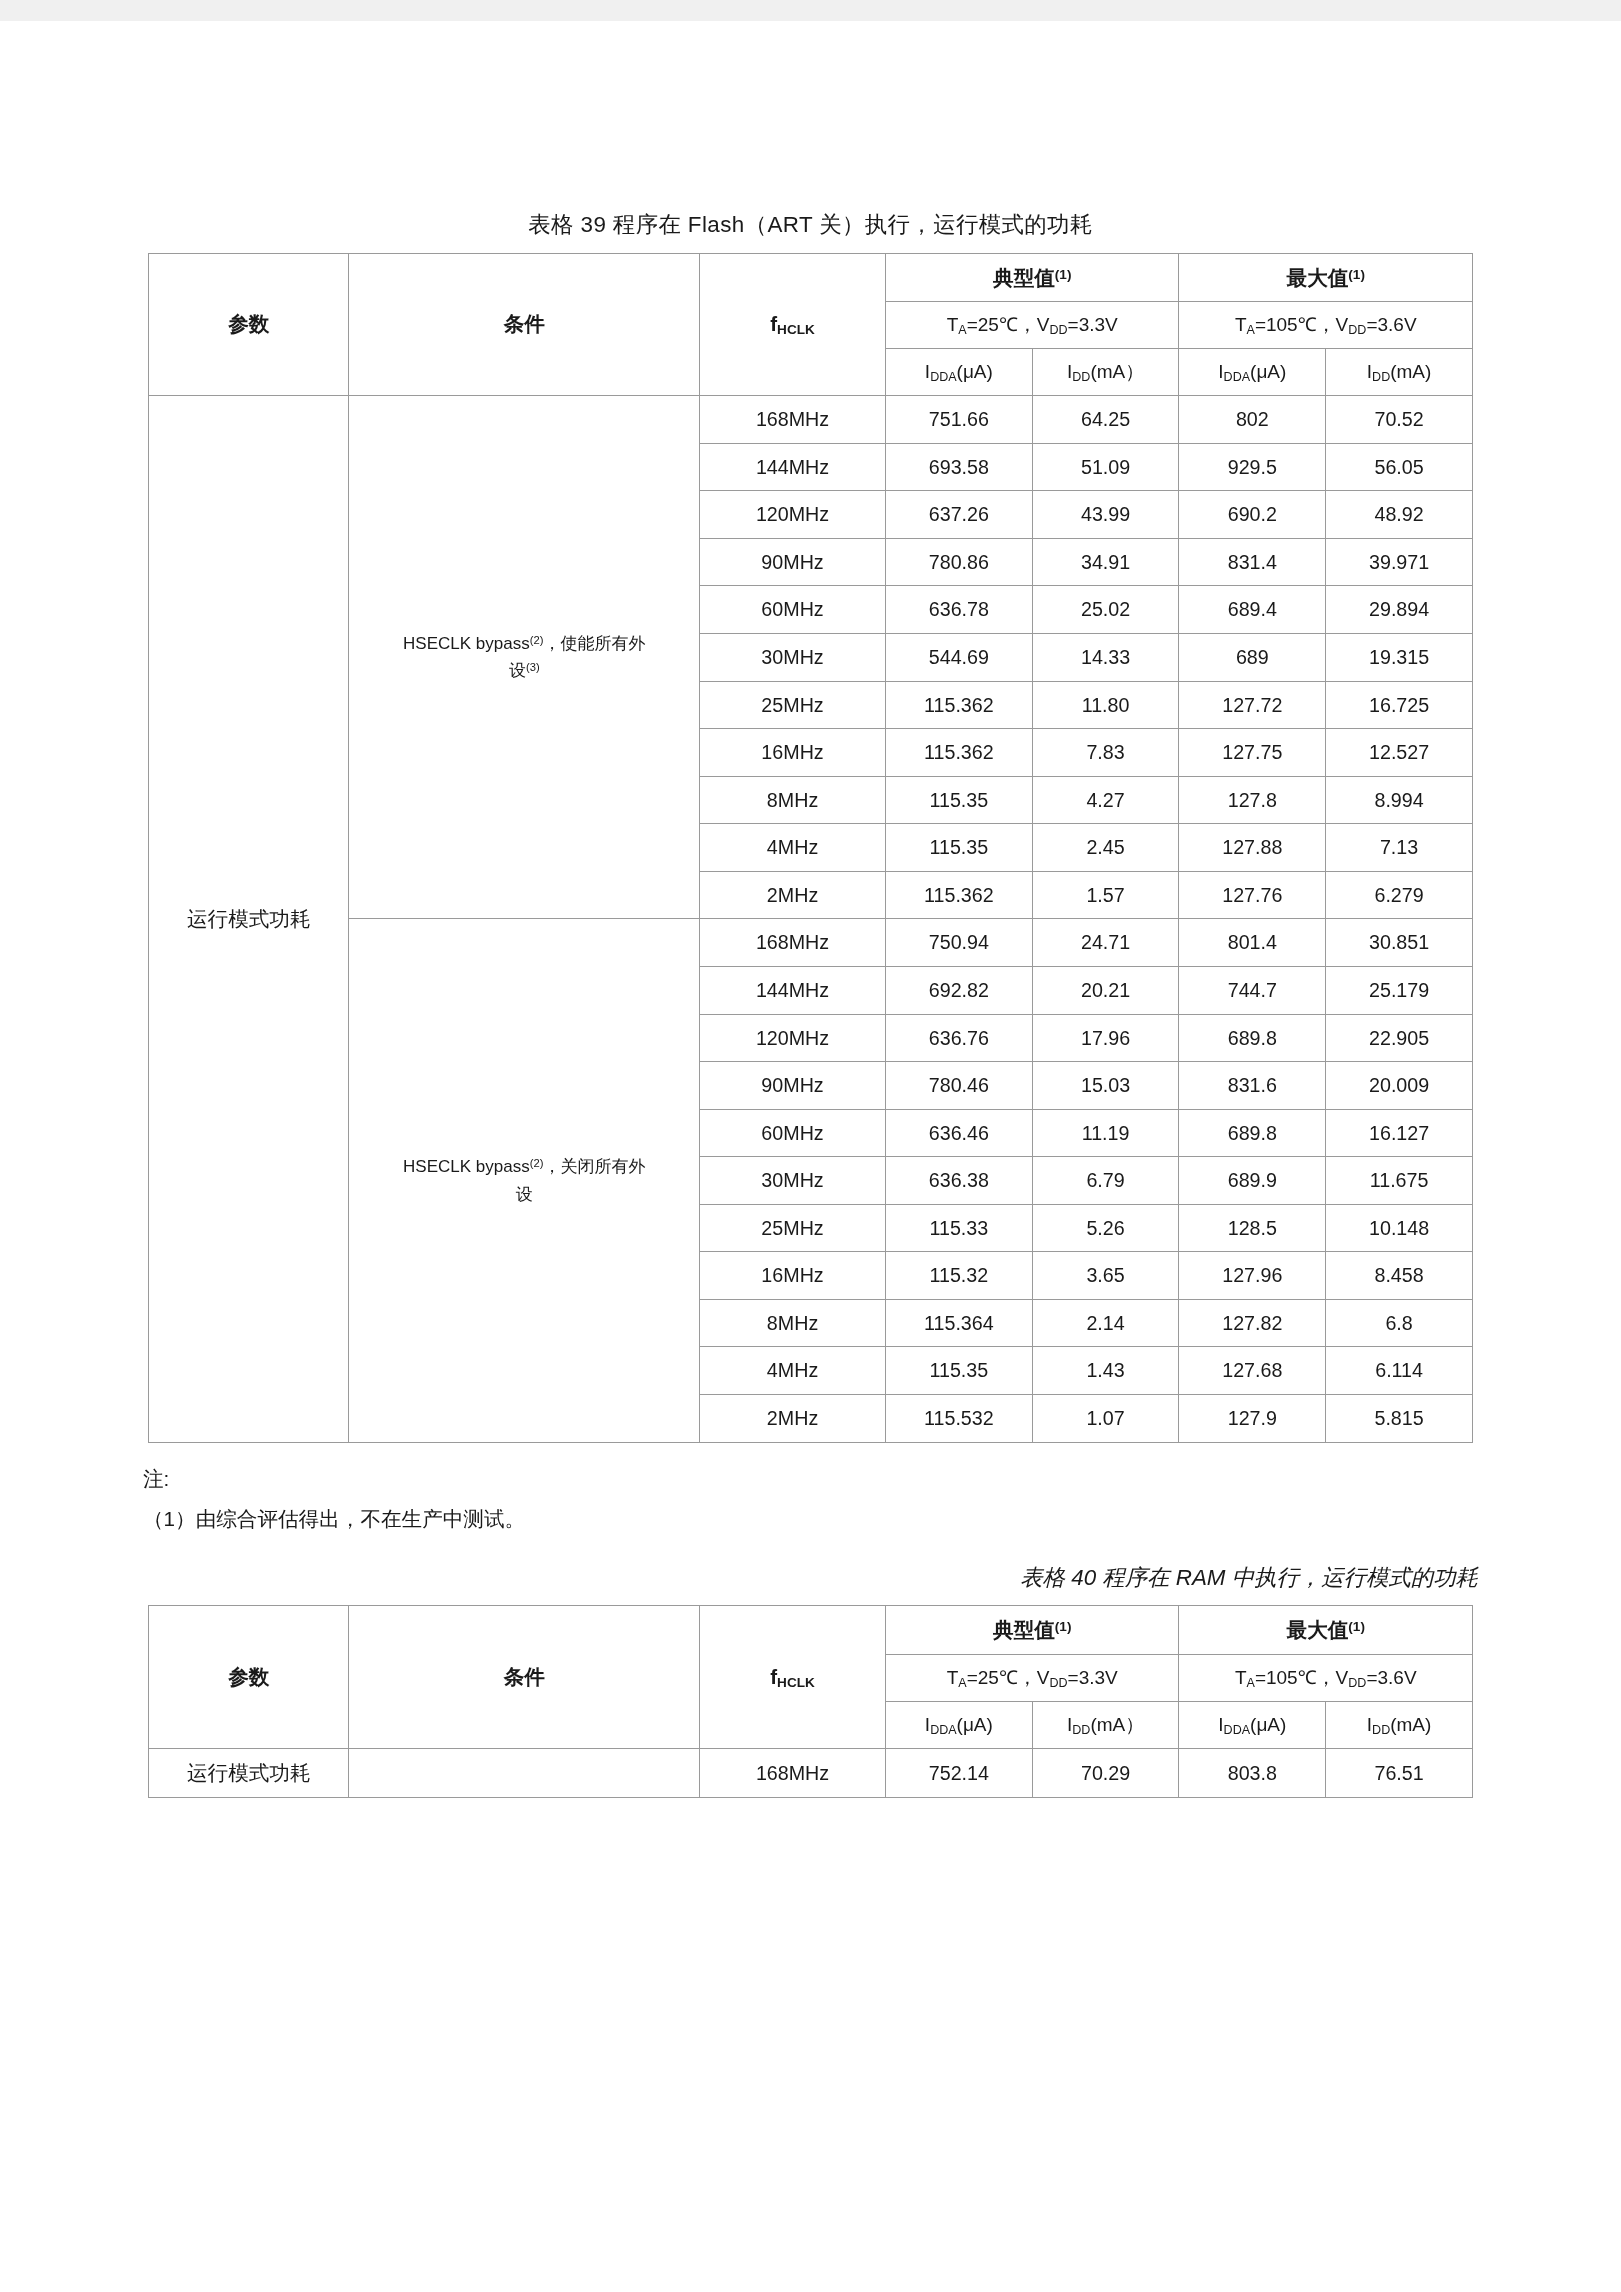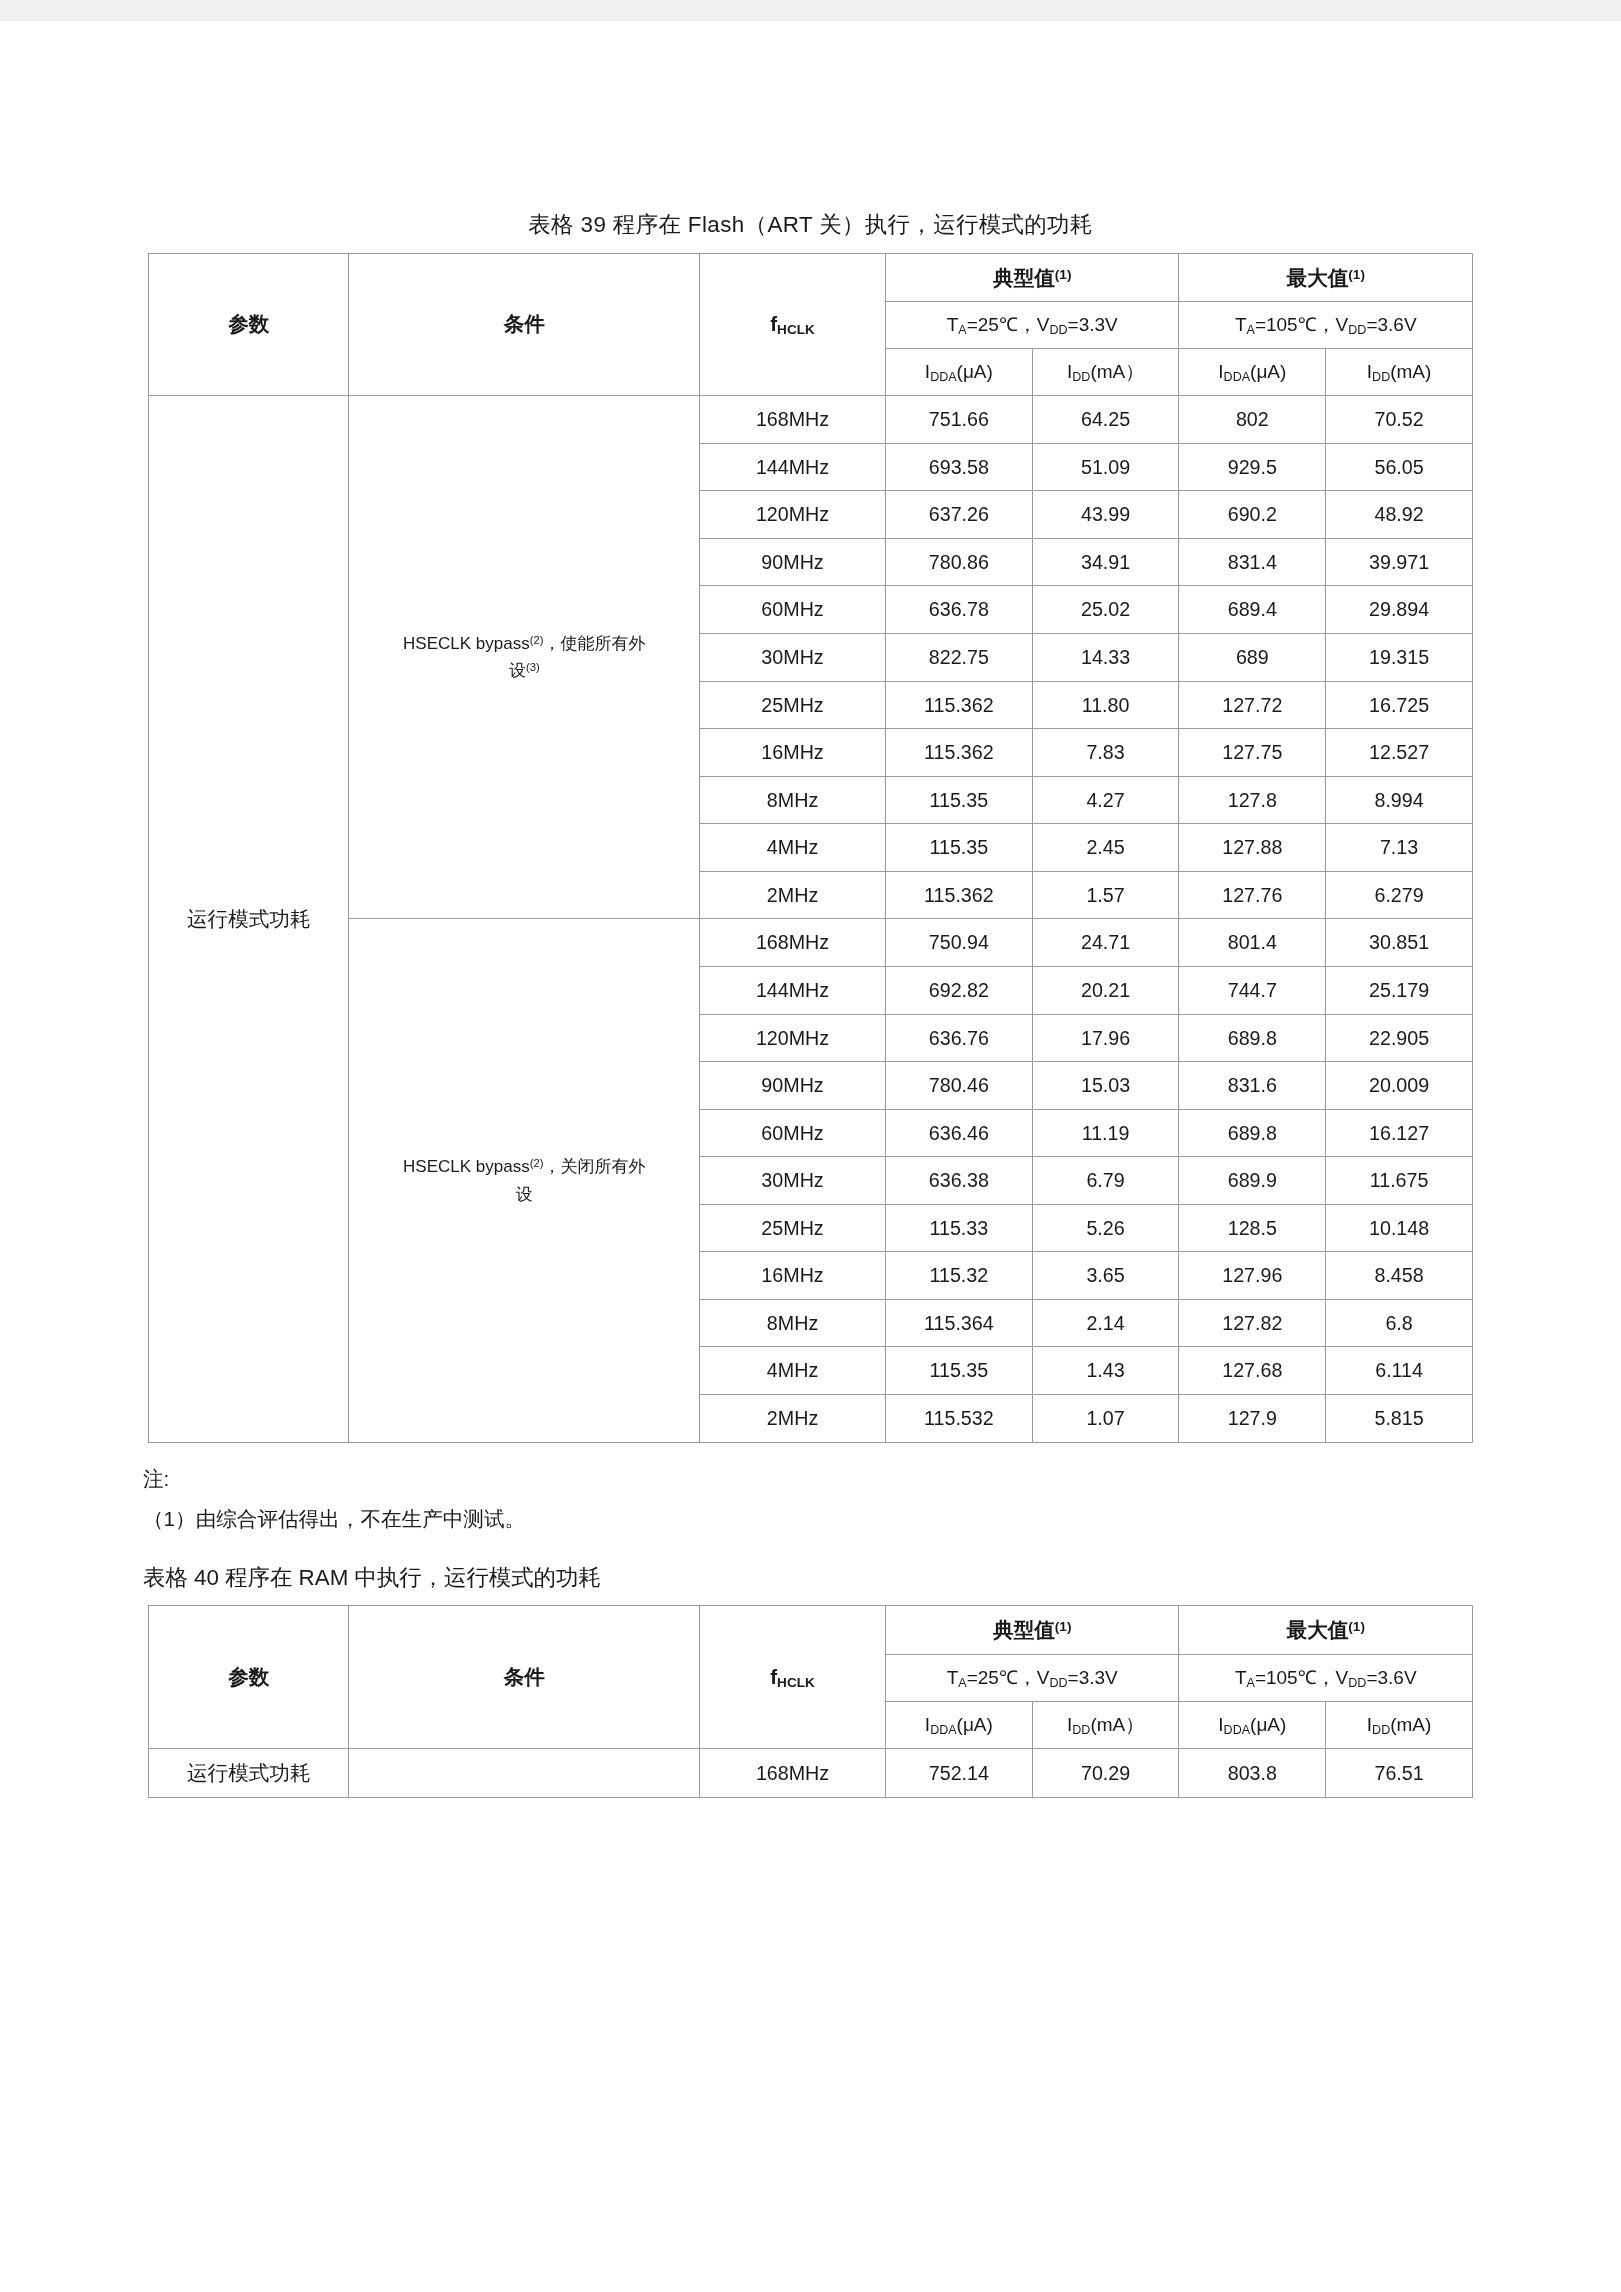--- a/index.html
+++ b/index.html
@@ -79,24 +79,25 @@
     font-size: 20.6px;
   }
   .notes {
     margin: 16px 0 0 0;
     font-size: 20.6px;
     color: #1a1a1a;
     line-height: 1.95;
   }
   .notes div { white-space: nowrap; }
   .caption2 {
-    text-align: left;
+    text-align: right;
     font-size: 22.4px;
     color: #1a1a1a;
     margin: 23px 0 12.5px 0;
+    font-style: italic;
   }
   .f-label { font-weight: bold; }
 </style>
 </head>
 <body>
 
 <div class="page">
 
   <div class="tbl-caption">表格 39 程序在 Flash（ART 关）执行，运行模式的功耗</div>
 
@@ -182,21 +183,21 @@
       </tr>
       <tr>
         <td>60MHz</td>
         <td>636.78</td>
         <td>25.02</td>
         <td>689.4</td>
         <td>29.894</td>
       </tr>
       <tr>
         <td>30MHz</td>
-        <td>822.75</td>
+        <td>544.69</td>
         <td>14.33</td>
         <td>689</td>
         <td>19.315</td>
       </tr>
       <tr>
         <td>25MHz</td>
         <td>115.362</td>
         <td>11.80</td>
         <td>127.72</td>
         <td>16.725</td>

